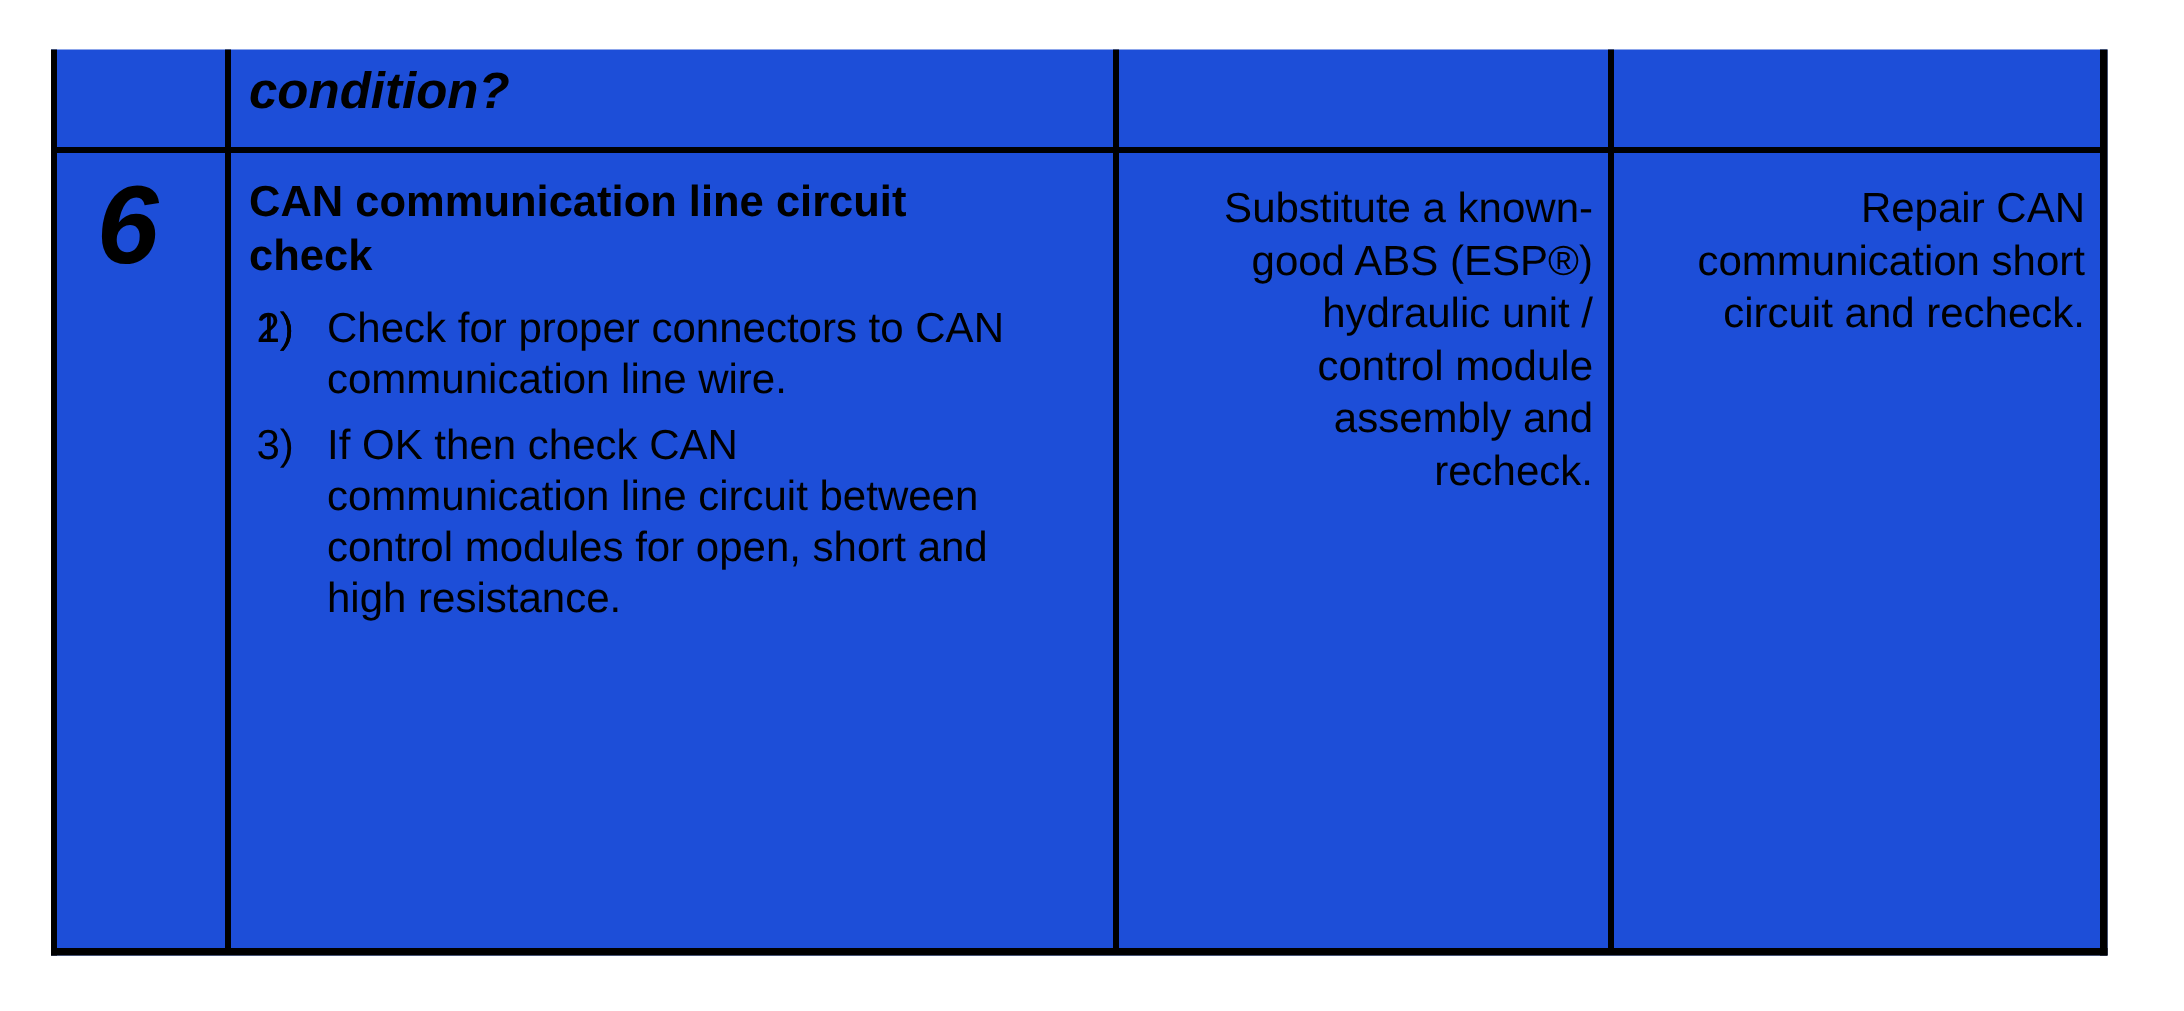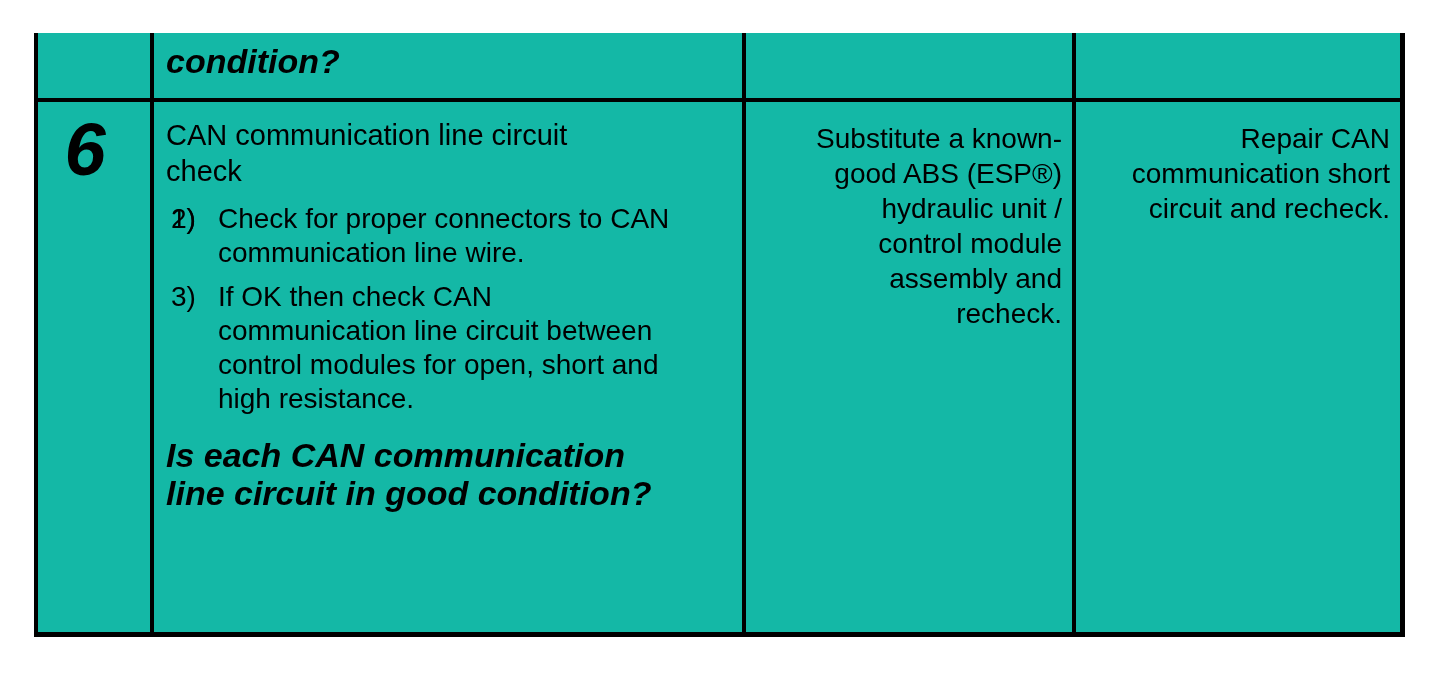--- a/index.html
+++ b/index.html
@@ -21,21 +21,21 @@
     top: 33px;
     width: 1371px;
     height: 604px;
     box-sizing: border-box;
     border-left: 4px solid #000;
     border-right: 5px solid #000;
     border-bottom: 5px solid #000;
     display: grid;
     grid-template-columns: 112px 592px 330px 1fr;
     grid-template-rows: 65px 1fr;
-    background: #14b8a6;
+    background: #1d4ed8;
   }
   .cell {
     box-sizing: border-box;
     overflow: hidden;
   }
   .bl { border-left: 4px solid #000; }
   .bt { border-top: 4px solid #000; }
   .pre { white-space: pre-line; }
 
   
@@ -61,21 +61,21 @@
     font-style: italic;
   }
 
   
   .proc-cell {
     padding: 15px 14px 0 12px;
   }
   .proc-title {
     font-size: 29px;
     line-height: 36px;
-    font-weight: normal;
+    font-weight: bold;
   }
   .steps {
     list-style: none;
     margin: 13px 0 0 0;
     padding: 0;
   }
   .step-item {
     position: relative;
     padding-left: 52px;
     font-size: 28px;
@@ -130,22 +130,20 @@
       </li>
       <li class="step-item">
         <span class="step-num">3)</span>
         <span class="pre">If OK then check CAN
 communication line circuit between
 control modules for open, short and
 high resistance.</span>
       </li>
     </ol>
 
-    <div class="question-text confirm-question pre">Is each CAN communication
-line circuit in good condition?</div>
   </div>
 
   <div class="cell bl bt action-cell pre">Substitute a known-
 good ABS (ESP®)
 hydraulic unit /
 control module
 assembly and
 recheck.</div>
 
   <div class="cell bl bt action-cell pre">Repair CAN

